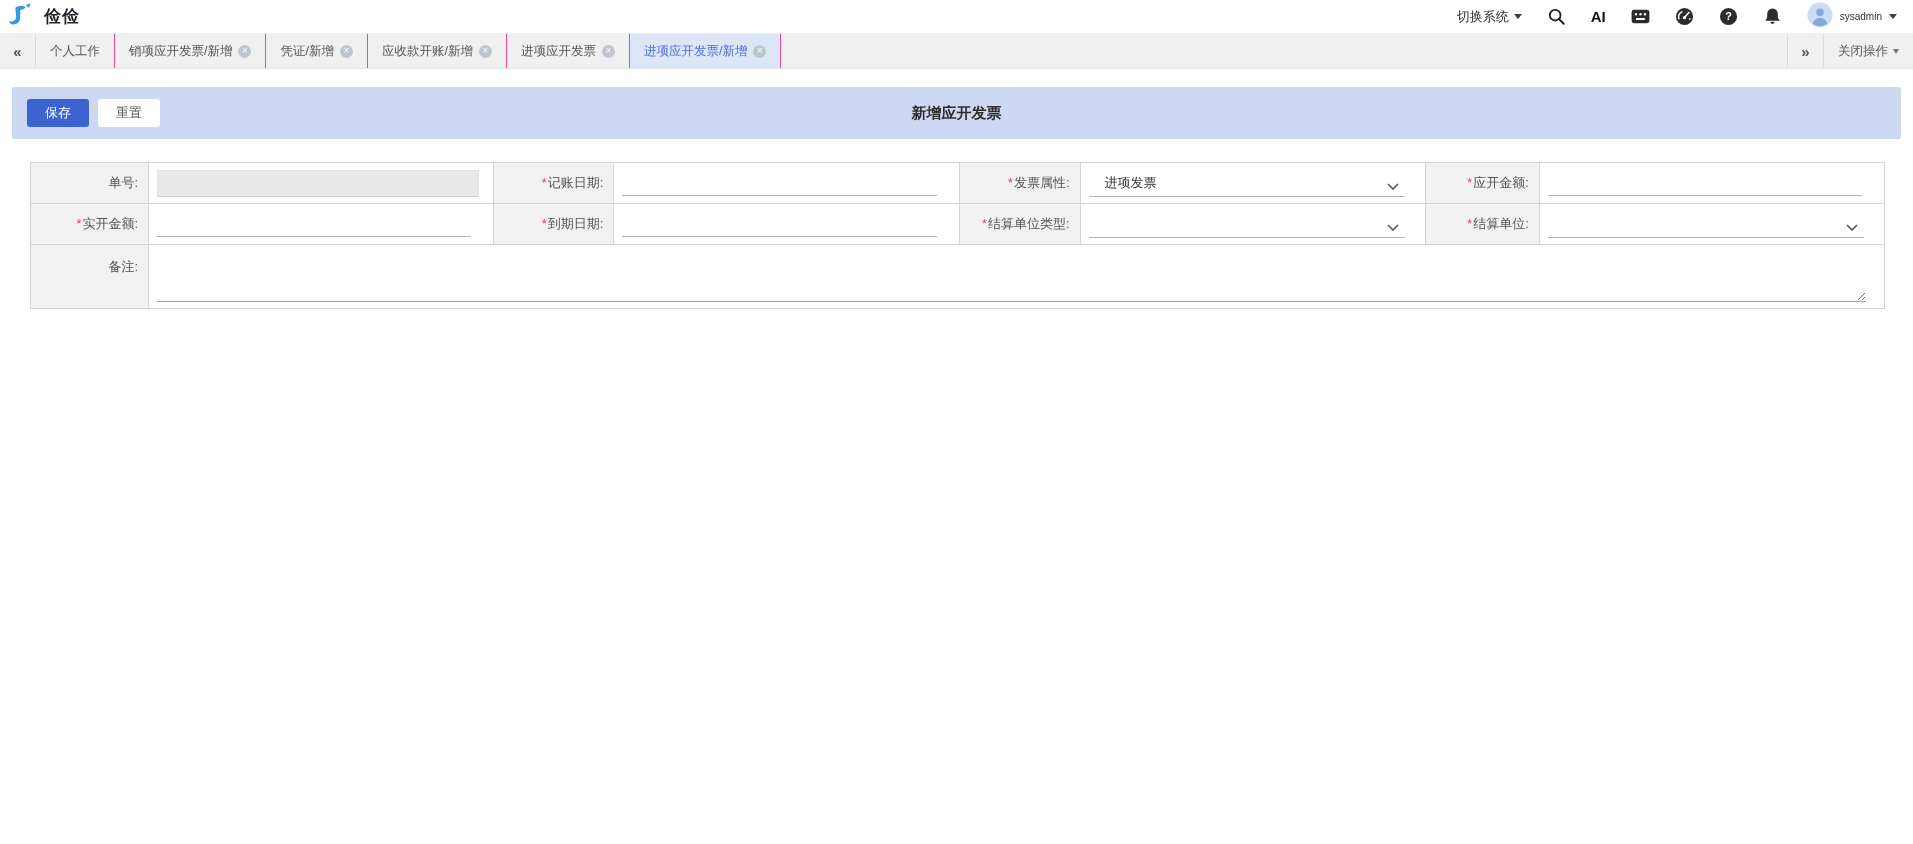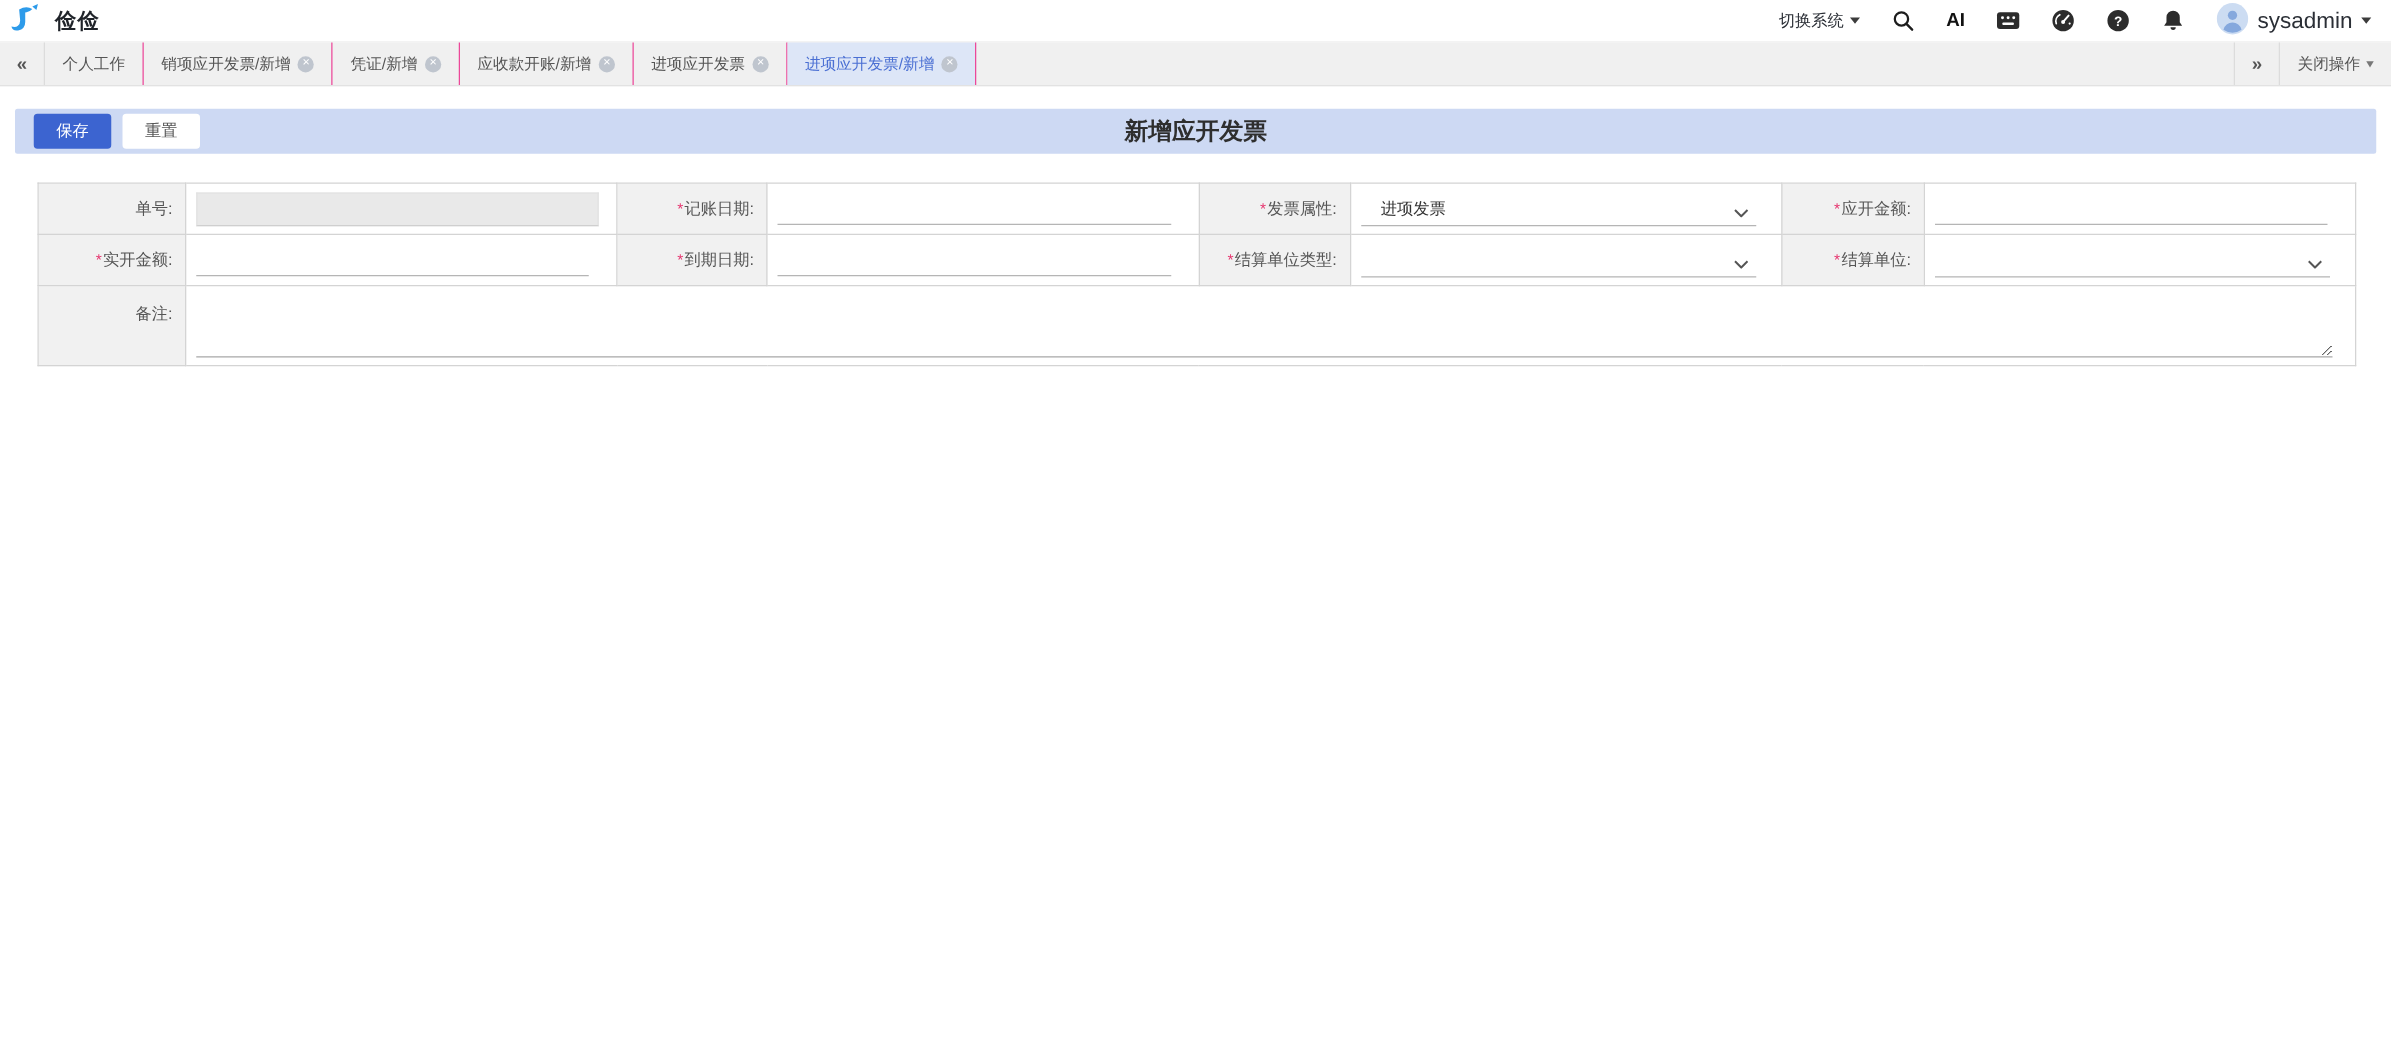--- a/index.html
+++ b/index.html
@@ -25,21 +25,21 @@
   .brand-name { font-weight: bold; font-size: 17px; color: #1f2329; margin-left: 10px; letter-spacing: 1px; }
   .mainmenu { display: flex; gap: 38px; margin-left: 46px; }
   .mainmenu .menu-item { font-size: 13px; color: #2b2f36; cursor: pointer; white-space: nowrap; }
   .topbar-right { margin-left: auto; display: flex; align-items: center; gap: 25px; padding-right: 16px; }
   .switch-system { display: flex; align-items: center; gap: 5px; font-size: 13px; color: #2b2f36; cursor: pointer; }
   .caret-down { width: 0; height: 0; border-left: 4px solid transparent; border-right: 4px solid transparent; border-top: 5px solid #3c3c3c; display: inline-block; }
   .top-icon { width: 19px; height: 19px; display: inline-flex; align-items: center; justify-content: center; cursor: pointer; }
   .ai-text { font-weight: bold; font-size: 15px; color: #111; cursor: pointer; }
   .user-area { display: flex; align-items: center; gap: 7px; cursor: pointer; }
   .user-area svg { width: 26px; height: 26px; }
-  .username { font-size: 18px; color: #2b2f36; }
+  .username { font-size: 10px; color: #2b2f36; }
 
   
   .tabbar {
     height: 35px;
     background: #f0f0f0;
     border-bottom: 1px solid #e2e2e2;
     display: flex;
     align-items: stretch;
   }
   .tab-scroll-btn {
@@ -66,34 +66,34 @@
   .close-ops {
     display: flex; align-items: center; gap: 5px; padding: 0 14px;
     border-left: 1px solid #dcdcdc; color: #555; font-size: 12.5px; cursor: pointer;
   }
   .close-ops .caret-down { border-top-color: #777; border-left-width: 3.5px; border-right-width: 3.5px; }
 
   
   .content { background: #fff; }
   .action-band {
     margin: 18px 12px 0 12px;
-    height: 36px;
+    height: 52px;
     background: #cdd9f3;
     border-radius: 2px;
     display: flex;
     align-items: center;
     padding-left: 15px;
     position: relative;
   }
   .btn { font-size: 13px; border: none; border-radius: 3px; padding: 5px 18px; cursor: pointer; font-family: inherit; }
   .btn-primary { background: #3c64d0; color: #fff; }
   .btn-secondary { background: #fff; color: #555; margin-left: 9px; }
   .page-title {
     position: absolute; left: 50%; transform: translateX(-50%);
-    font-weight: bold; font-size: 19px; color: #2e2e2e;
+    font-weight: bold; font-size: 15px; color: #2e2e2e;
   }
 
   
   table.form-table {
     margin: 23px 28px 0 30px;
     width: calc(100% - 58px);
     border-collapse: collapse;
     table-layout: fixed;
   }
   .form-table td { border: 1px solid #d4d4d4; height: 41px; vertical-align: middle; }

